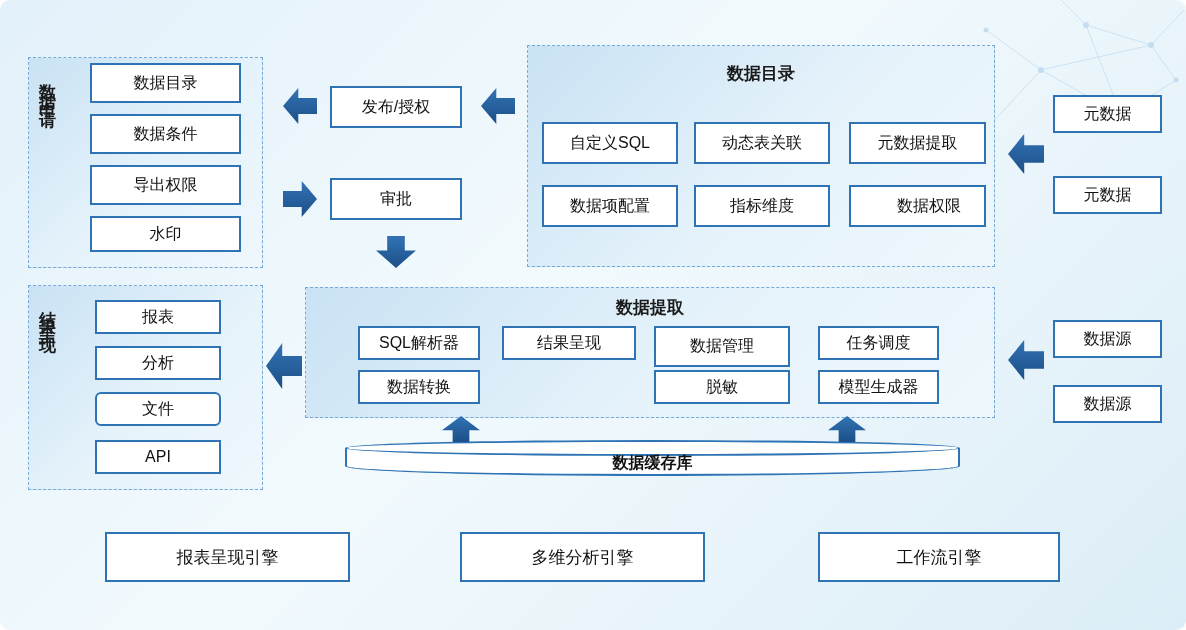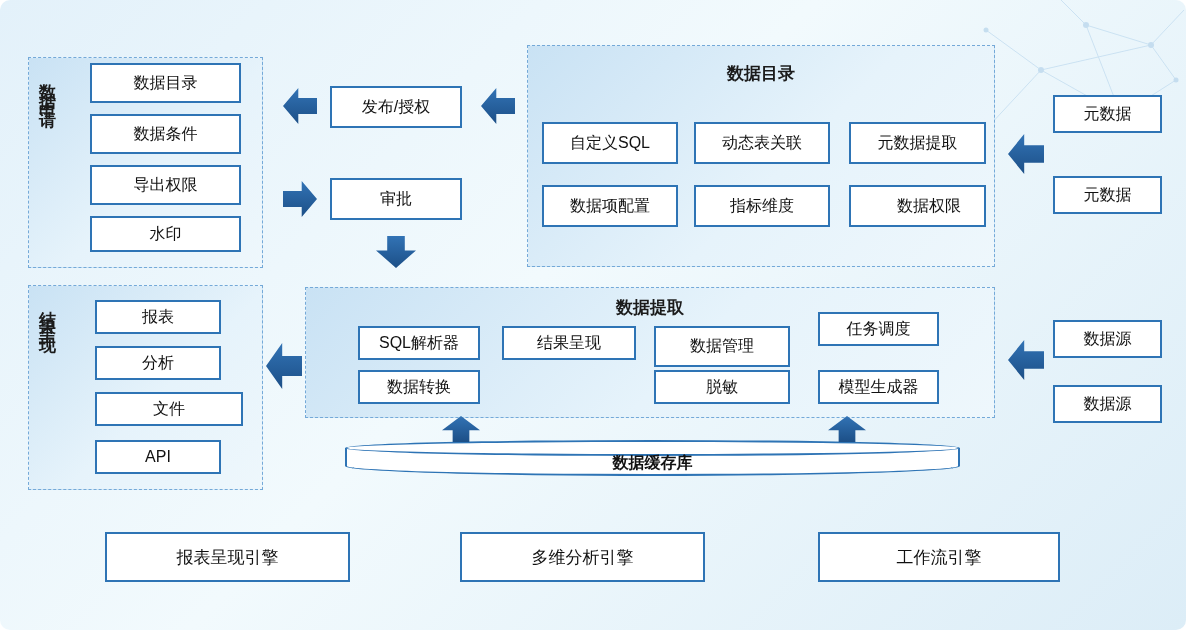--- a/index.html
+++ b/index.html
@@ -96,30 +96,30 @@
   <div class="box" style="left:849px;top:185px;width:137px;height:42px;padding-left:23px;">数据权限</div>
 
   <div class="box" style="left:1053px;top:95px;width:109px;height:38px;">元数据</div>
   <div class="box" style="left:1053px;top:176px;width:109px;height:38px;">元数据</div>
 
   <div class="group" style="left:305px;top:287px;width:690px;height:131px;"></div>
   <div class="group-title" style="left:305px;top:296px;width:690px;">数据提取</div>
   <div class="box" style="left:358px;top:326px;width:122px;height:34px;">SQL解析器</div>
   <div class="box" style="left:502px;top:326px;width:134px;height:34px;">结果呈现</div>
   <div class="box" style="left:654px;top:326px;width:136px;height:41px;">数据管理</div>
-  <div class="box" style="left:818px;top:312px;width:121px;height:34px;">任务调度</div>
+  <div class="box" style="left:818px;top:326px;width:121px;height:34px;">任务调度</div>
   <div class="box" style="left:358px;top:370px;width:122px;height:34px;">数据转换</div>
   <div class="box" style="left:654px;top:370px;width:136px;height:34px;">脱敏</div>
   <div class="box" style="left:818px;top:370px;width:121px;height:34px;">模型生成器</div>
 
   <div class="group" style="left:28px;top:285px;width:235px;height:205px;"></div>
   <div class="vlabel" style="left:36px;top:297px;">结果呈现</div>
   <div class="box" style="left:95px;top:300px;width:126px;height:34px;">报表</div>
   <div class="box" style="left:95px;top:346px;width:126px;height:34px;">分析</div>
-  <div class="box" style="left:95px;top:392px;width:148px;height:34px;">文件</div>
+  <div class="box" style="left:95px;top:392px;width:126px;height:34px;border-radius:6px;">文件</div>
   <div class="box" style="left:95px;top:440px;width:126px;height:34px;">API</div>
 
   <div class="box" style="left:1053px;top:320px;width:109px;height:38px;">数据源</div>
   <div class="box" style="left:1053px;top:385px;width:109px;height:38px;">数据源</div>
 
   <div class="cylinder" style="left:345px;top:440px;width:615px;height:36px;">
     <div class="cyl-body"></div>
     <div class="cyl-top"></div>
     <div class="cyl-label">数据缓存库</div>
   </div>

